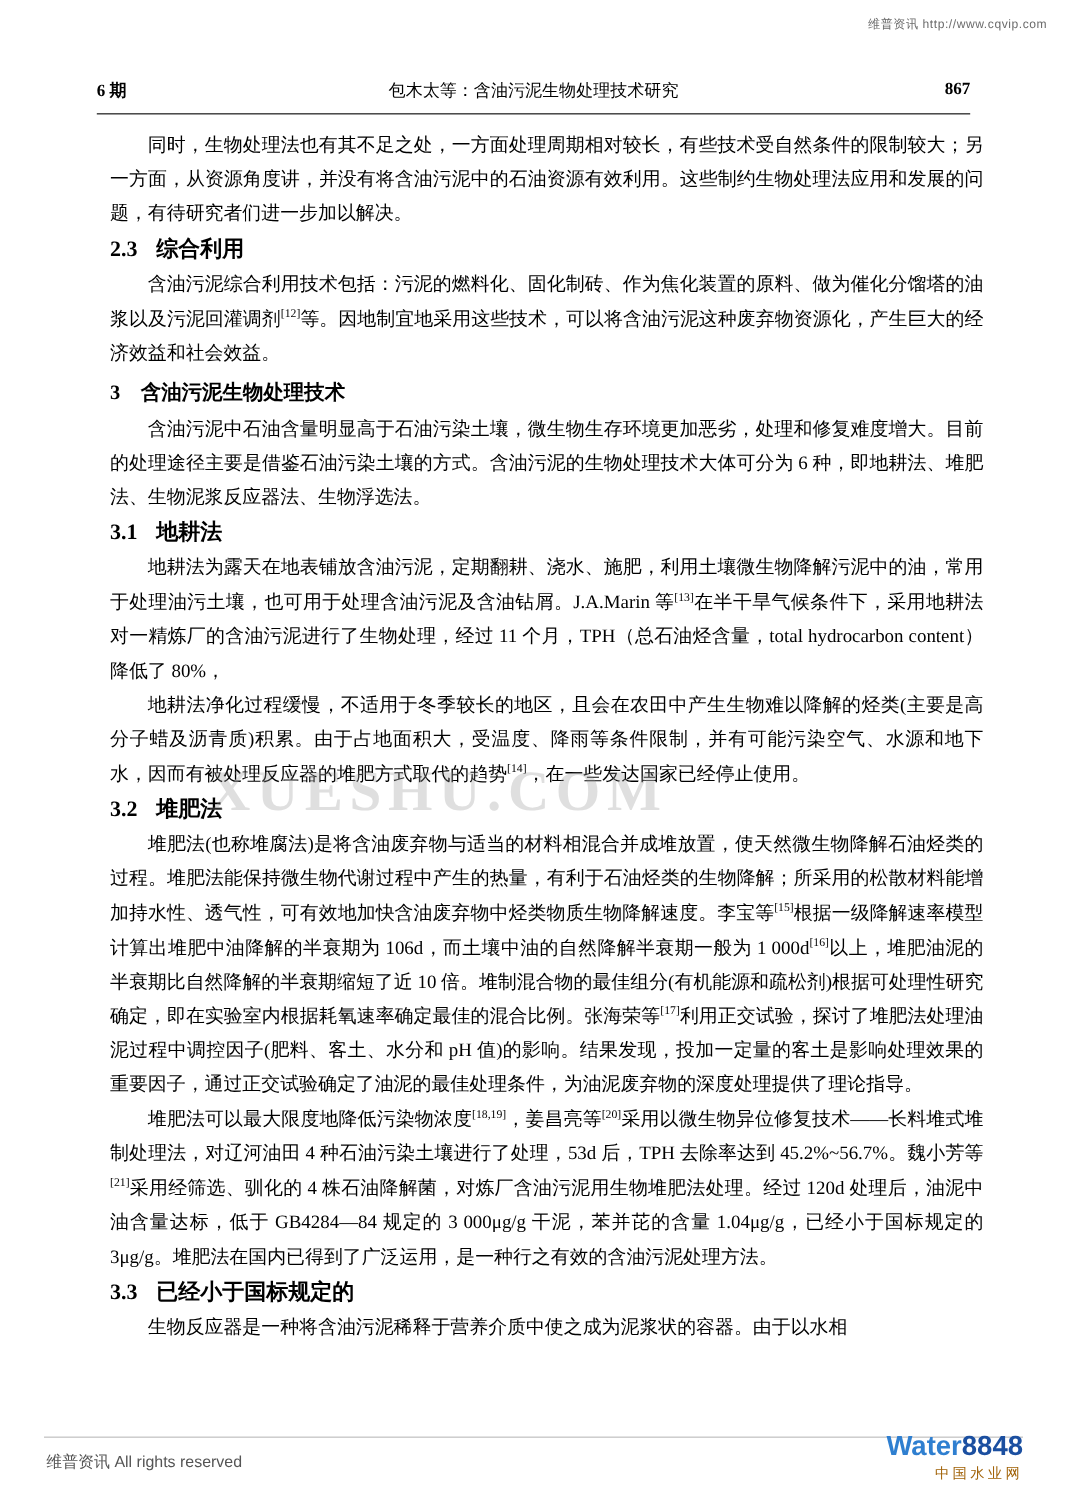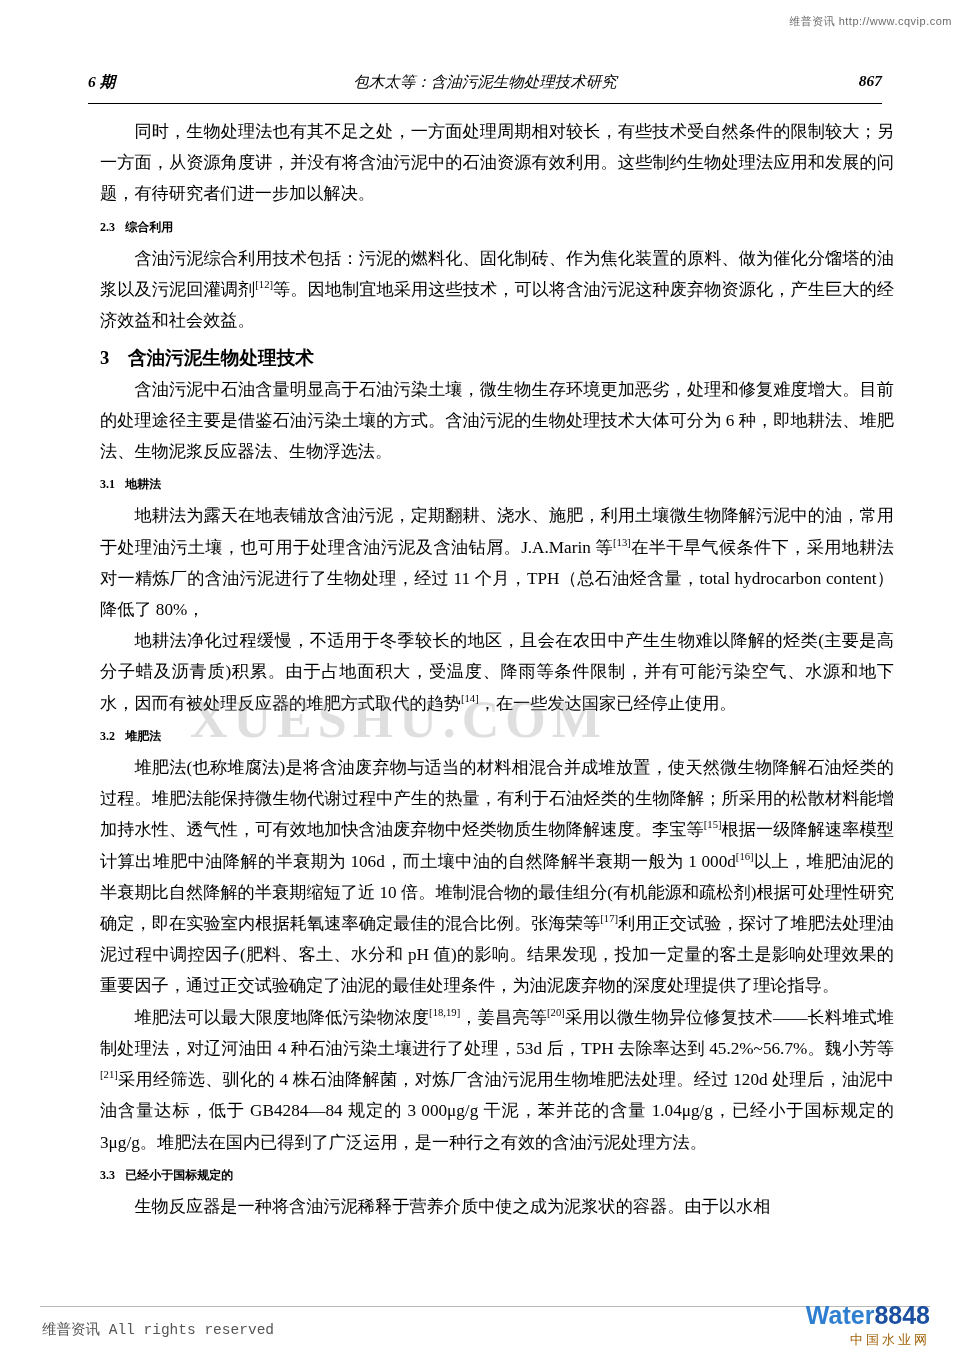--- a/index.html
+++ b/index.html
@@ -32,21 +32,20 @@
     font-family: "Liberation Sans", sans-serif;
   }
   
   .header {
     position: absolute;
     top: 72px;
     left: 88px;
     right: 88px;
     height: 26px;
     font-size: 15.5px;
-    font-style: italic;
   }
   .header .h-left {
     position: absolute;
     left: 0;
     top: 0;
     font-weight: bold;
   }
   .header .h-center {
     position: absolute;
     left: 50%;
@@ -77,21 +76,21 @@
     line-height: 31.2px;
     text-align: justify;
     text-justify: inter-ideograph;
   }
   .content p {
     margin: 0;
     text-indent: 2em;
   }
   h2.sec {
     margin: 2px 0 0 0;
-    font-size: 12px;
+    font-size: 20px;
     font-weight: bold;
     line-height: 31.2px;
     text-indent: 0;
   }
   h2.sec .num {
     display: inline-block;
     min-width: 2.1em;
   }
   h2.sec.major {
     font-size: 18.6px;
@@ -125,21 +124,21 @@
     right: 40px;
     bottom: 62px;
     border-top: 1px solid #b9b9b9;
   }
   .footer-left {
     position: absolute;
     left: 42px;
     bottom: 30px;
     font-size: 14.5px;
     color: #555;
-    font-family: Liberation Mono, monospace;
+    font-family: Liberation Sans, sans-serif;
     text-align: center;
   }
   .footer-right {
     position: absolute;
     right: 40px;
     bottom: 22px;
     text-align: right;
     line-height: 1.1;
   }
   .footer-right .brand {

